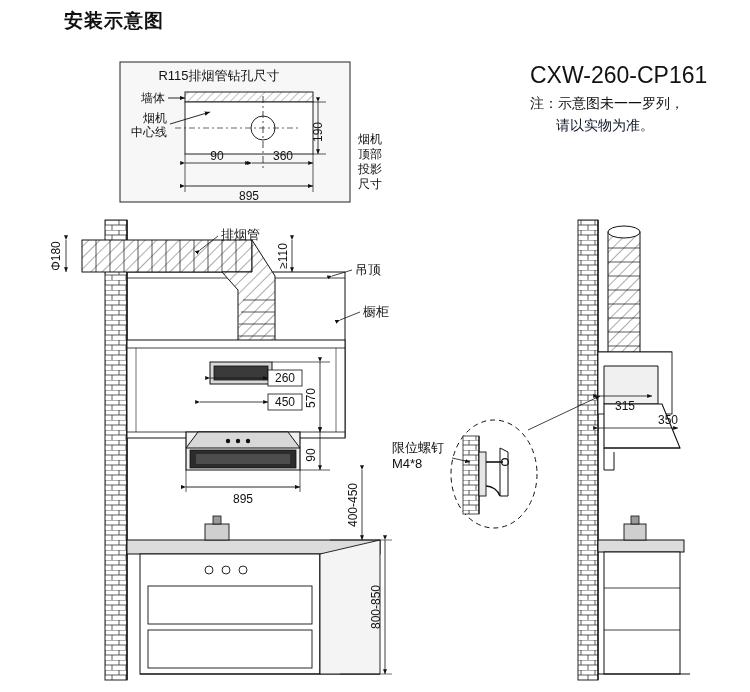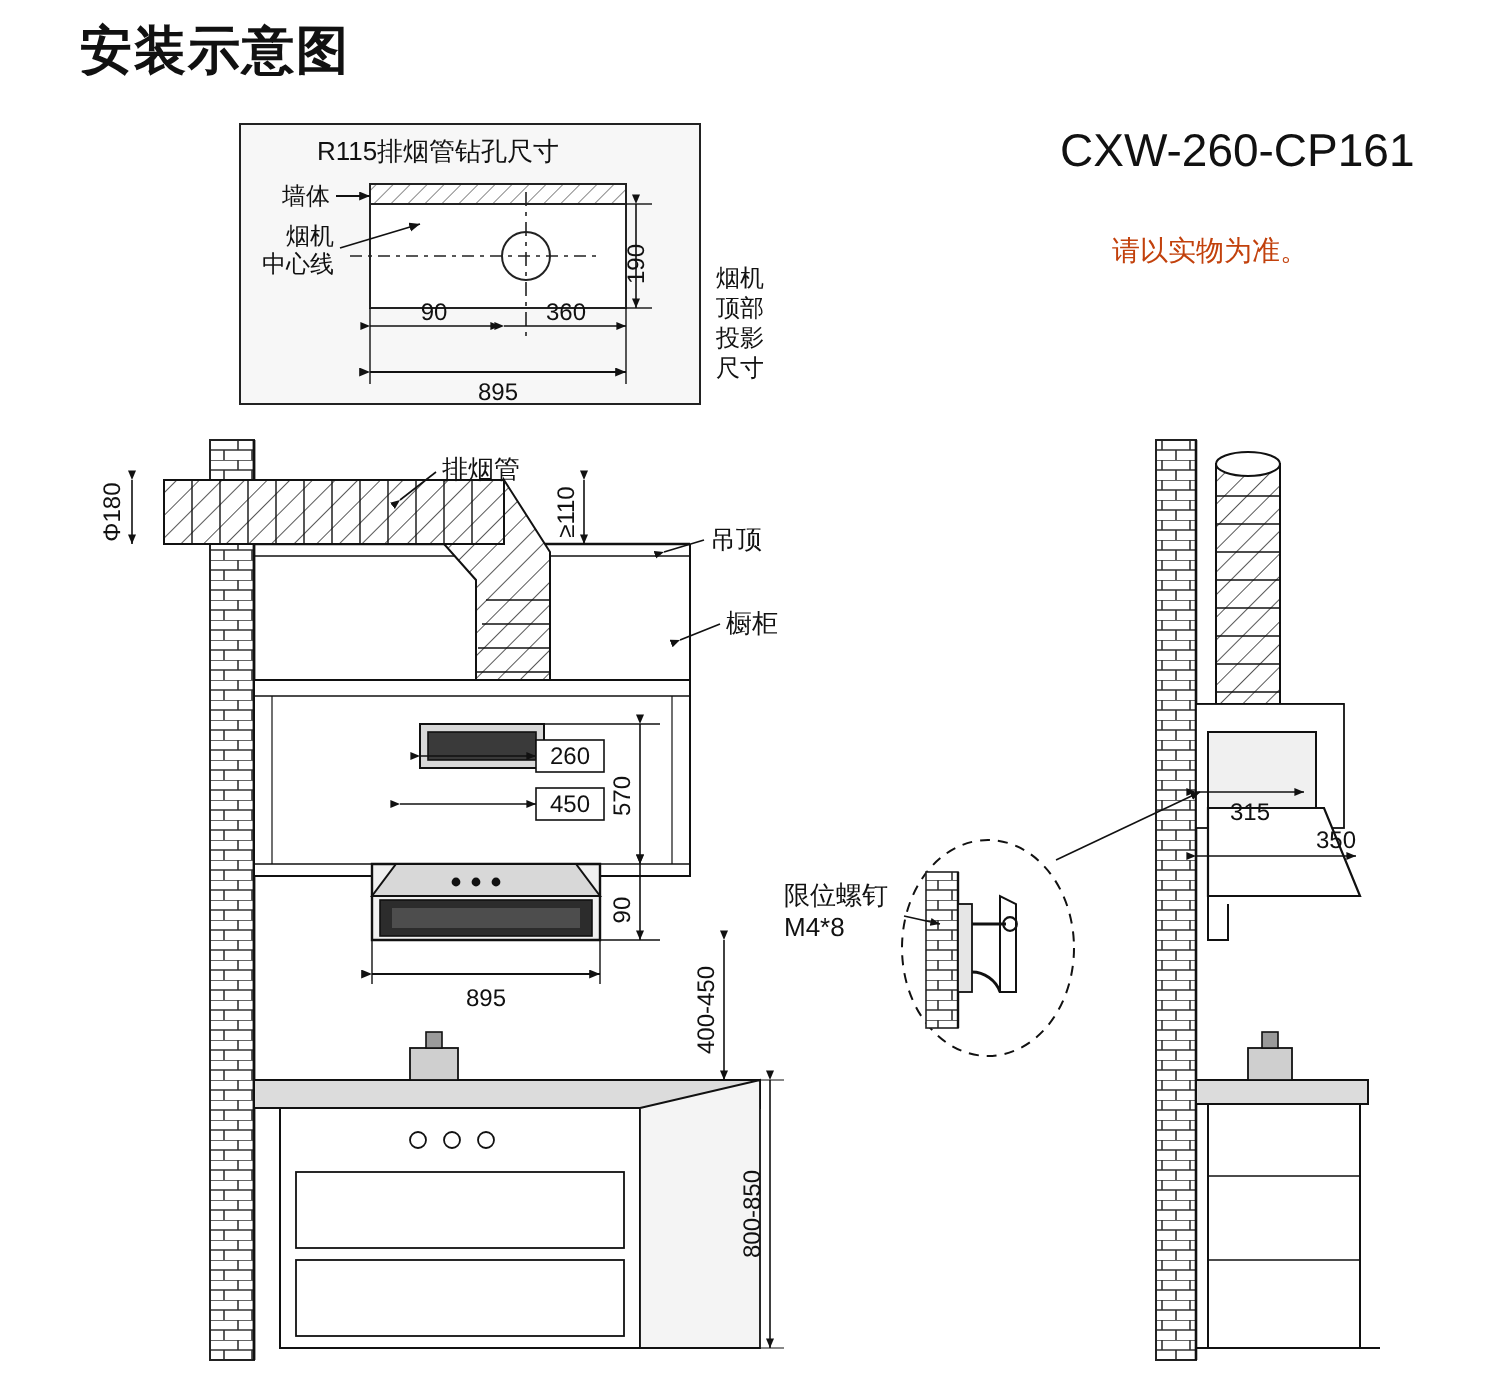--- a/index.html
+++ b/index.html
@@ -6,42 +6,43 @@
   body{
     width:750px;height:692px;
     background:#ffffff;
     font-family:"Liberation Sans","DejaVu Sans",sans-serif;
     color:#1a1a1a;
     position:relative;
     overflow:hidden;
   }
   .root{position:absolute;left:0;top:0;width:750px;height:692px;}
   .title{
-    position:absolute;left:40px;top:8px;
-    font-size:26px;font-weight:700;letter-spacing:1px;color:#111;
+    position:absolute;left:64px;top:8px;
+    font-size:19px;font-weight:700;letter-spacing:1px;color:#111;
   }
   .model{
     position:absolute;left:530px;top:62px;
     font-size:23px;font-weight:400;color:#111;letter-spacing:0px;
   }
   .note1{position:absolute;left:530px;top:95px;font-size:14px;color:#111;}
-  .note2{position:absolute;left:556px;top:117px;font-size:14px;color:#c2410c;}
+  .note2{position:absolute;left:556px;top:117px;font-size:14px;color:#0f172a;}
 
   svg{position:absolute;left:0;top:0;}
   .lbl{font-family:"Liberation Sans","DejaVu Sans",sans-serif;font-size:12px;fill:#111;}
   .lbl13{font-family:"Liberation Sans","DejaVu Sans",sans-serif;font-size:13px;fill:#111;}
   .dim{font-family:"Liberation Sans","DejaVu Sans",sans-serif;font-size:12px;fill:#111;}
 </style>
 </head>
 <body>
 
 <div class="root">
 
   <div class="title">安装示意图</div>
   <div class="model">CXW-260-CP161</div>
+  <div class="note1">注：示意图未一一罗列，</div>
   <div class="note2">请以实物为准。</div>
 
   <svg width="750" height="692" viewBox="0 0 750 692">
     <defs>
       <pattern id="brick" width="14" height="10" patternUnits="userSpaceOnUse">
         <rect width="14" height="10" fill="#ffffff"></rect>
         <path d="M0 0 H14 M0 5 H14 M7 0 V5 M0 5 V10 M14 5 V10" stroke="#333" stroke-width="0.8"></path>
       </pattern>
       <pattern id="diag" width="8" height="8" patternUnits="userSpaceOnUse" patternTransform="rotate(45)">
         <rect width="8" height="8" fill="#ffffff"></rect>

